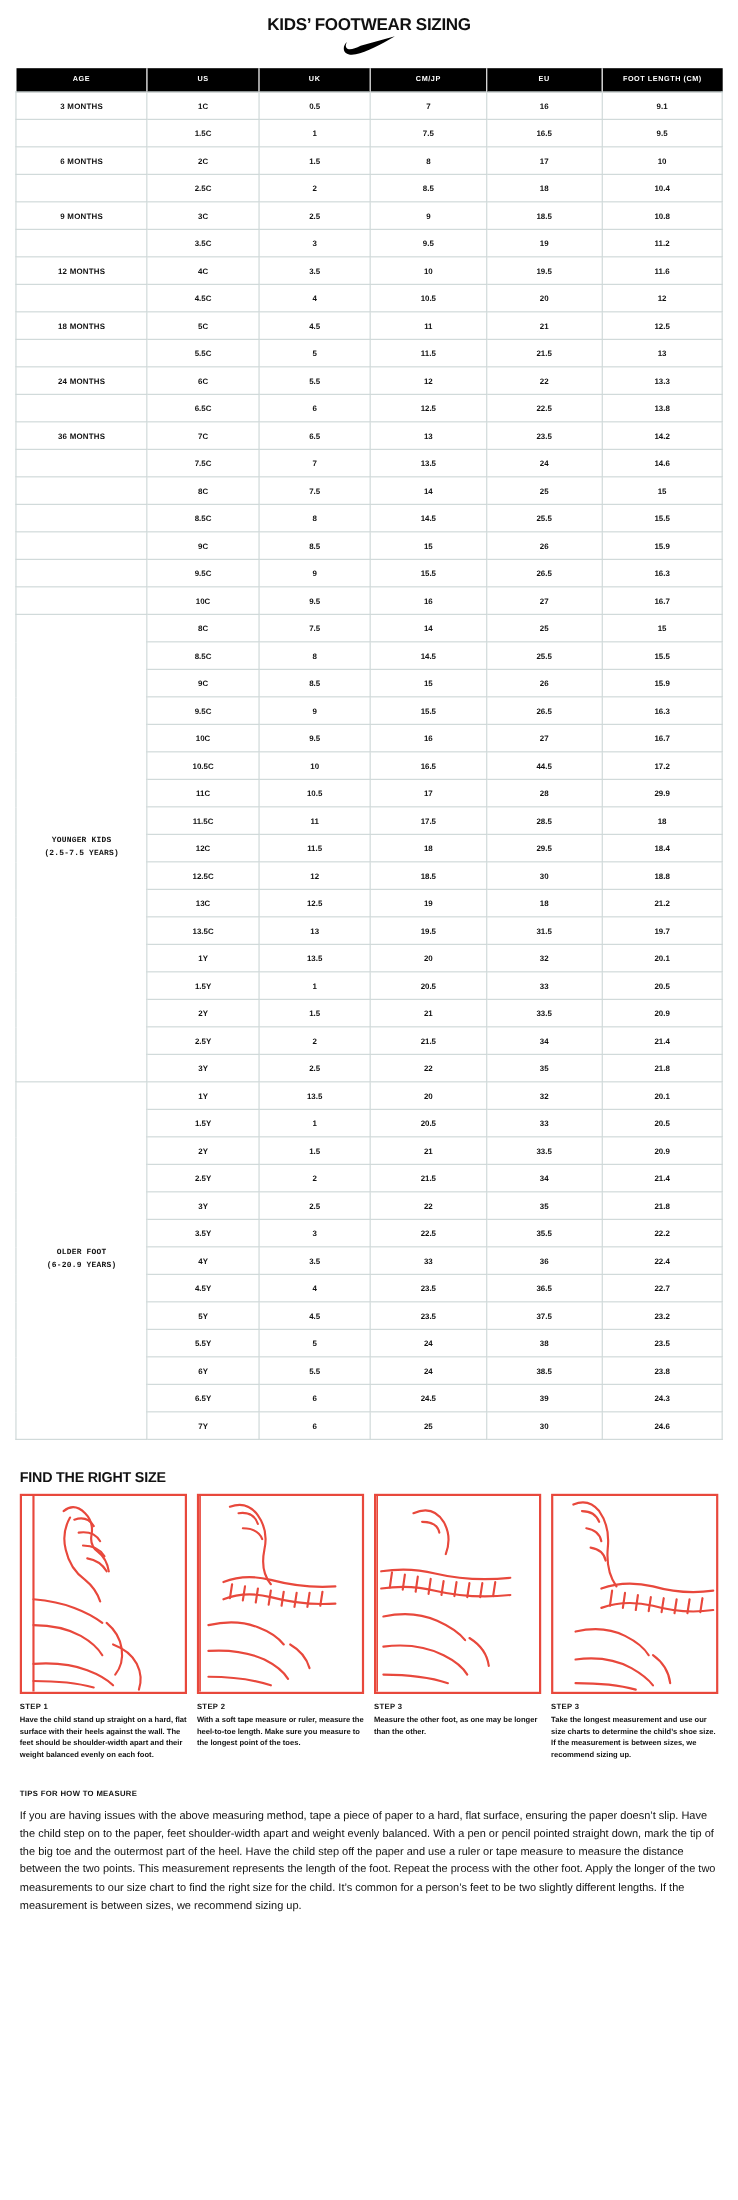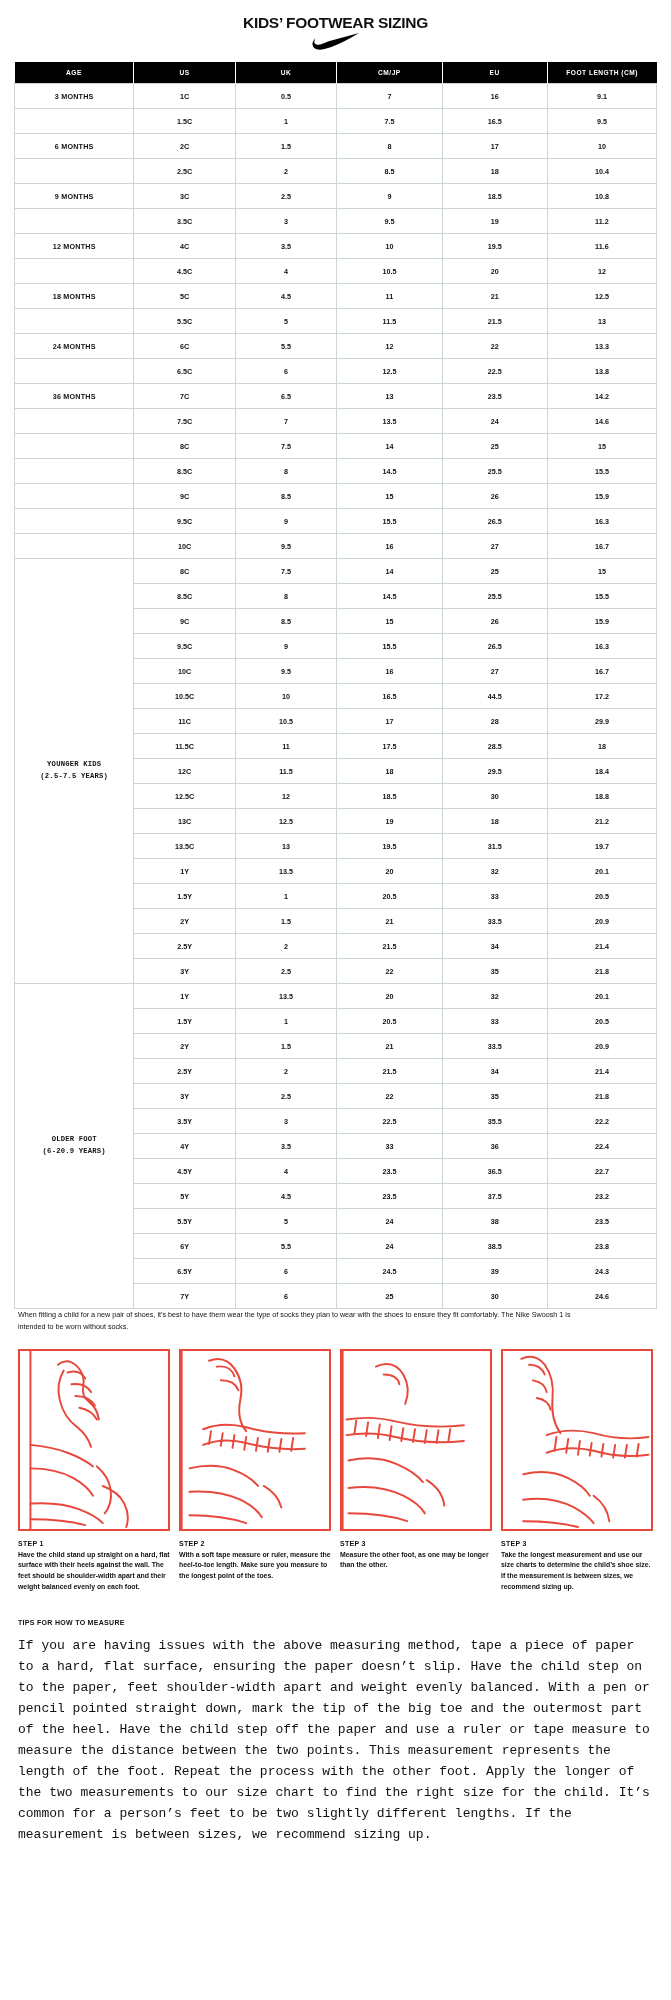--- a/index.html
+++ b/index.html
@@ -115,24 +115,23 @@
   }
 
   
   .tips-title {
     font-size: 7px;
     font-weight: bold;
     letter-spacing: 0.3px;
     margin: 26px 4px 9px 4px;
   }
   .tips-body {
-    font-size: 13px;
+    font-size: 10px;
     line-height: 1.62;
     margin: 0 4px;
-    font-family: Liberation Mono, monospace;
   }
 </style>
 </head>
 <body>
 
 <div class="page">
 
   <div class="header">
     <div class="page-title">KIDS’ FOOTWEAR SIZING</div>
     <span class="swoosh">
@@ -528,21 +527,21 @@
         <tr>
           <td>7Y</td>
           <td>6</td>
           <td>25</td>
           <td>30</td>
           <td>24.6</td>
         </tr>
       </tbody>
   </table>
 
-  <div class="section-intro">When fitting a child for a new pair of shoes, it’s best to have them wear the type of socks they plan to wear with the shoes to ensure they fit comfortably. The Nike Swoosh 1 is intended to be worn without socks.</div>
+  <div class="section-title">FIND THE RIGHT SIZE</div>
 
   <div class="steps">
 
     <div class="step">
       <div class="step-figure">
         <svg viewBox="0 0 150 182" xmlns="http://www.w3.org/2000/svg" aria-hidden="true">
           <g fill="none" stroke="#e8483c" stroke-width="2" stroke-linecap="round" stroke-linejoin="round">
             <path d="M10 0 L10 182"></path>
             <path d="M38 14 q10 -8 20 2 q8 8 6 20 q-2 10 6 16 q8 6 10 18"></path>
             <path d="M48 22 q12 -4 18 6"></path>

